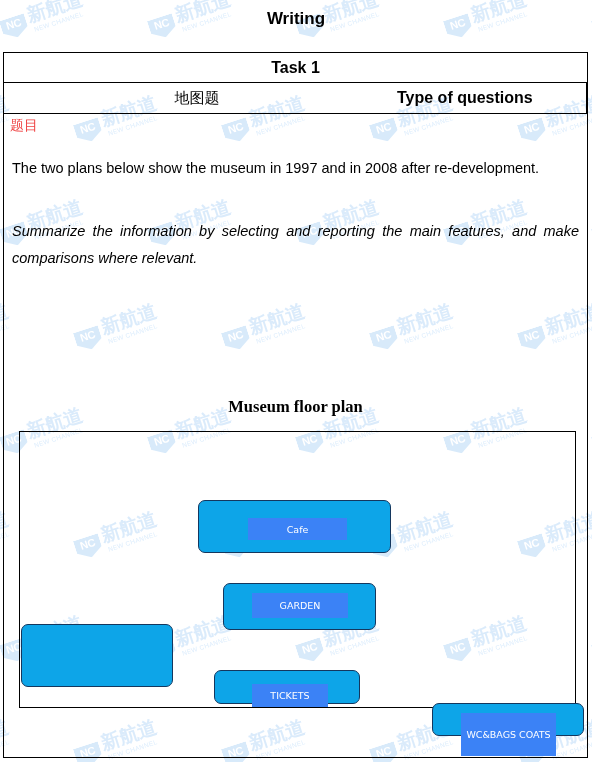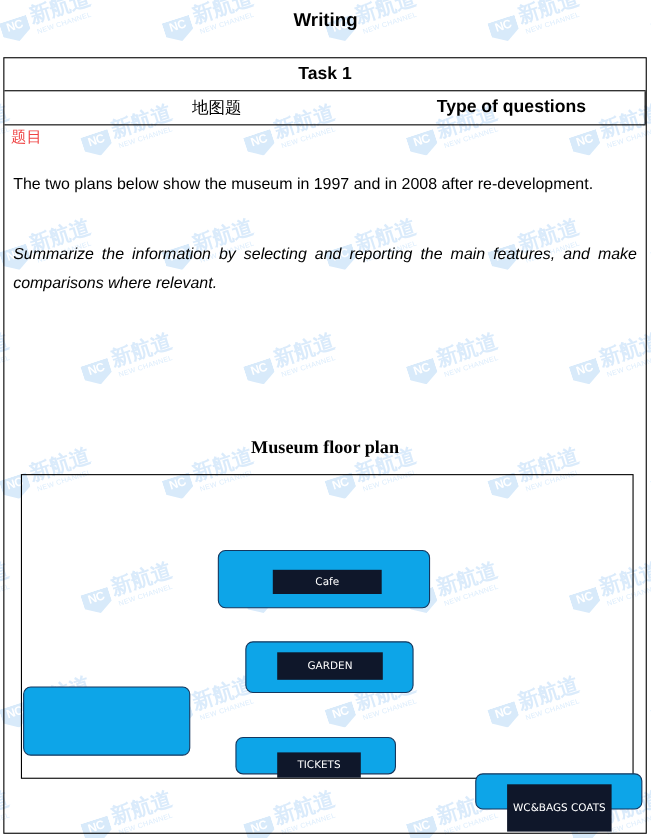--- a/index.html
+++ b/index.html
@@ -198,21 +198,21 @@
   .room {
     position: absolute;
     background: #0DA5E8;
     border: 1.2px solid #14375e;
     border-radius: 7px;
     box-sizing: border-box;
     z-index: 2;
   }
   .room-label {
     position: absolute;
-    background: #0f172a;
+    background: #3b82f6;
     color: #ffffff;
     font-size: 9.5px;
     line-height: 15px;
     text-align: center;
     font-family: "DejaVu Sans", sans-serif;
     display: flex;
     align-items: center;
     justify-content: center;
     z-index: 3;
     white-space: pre-line;

